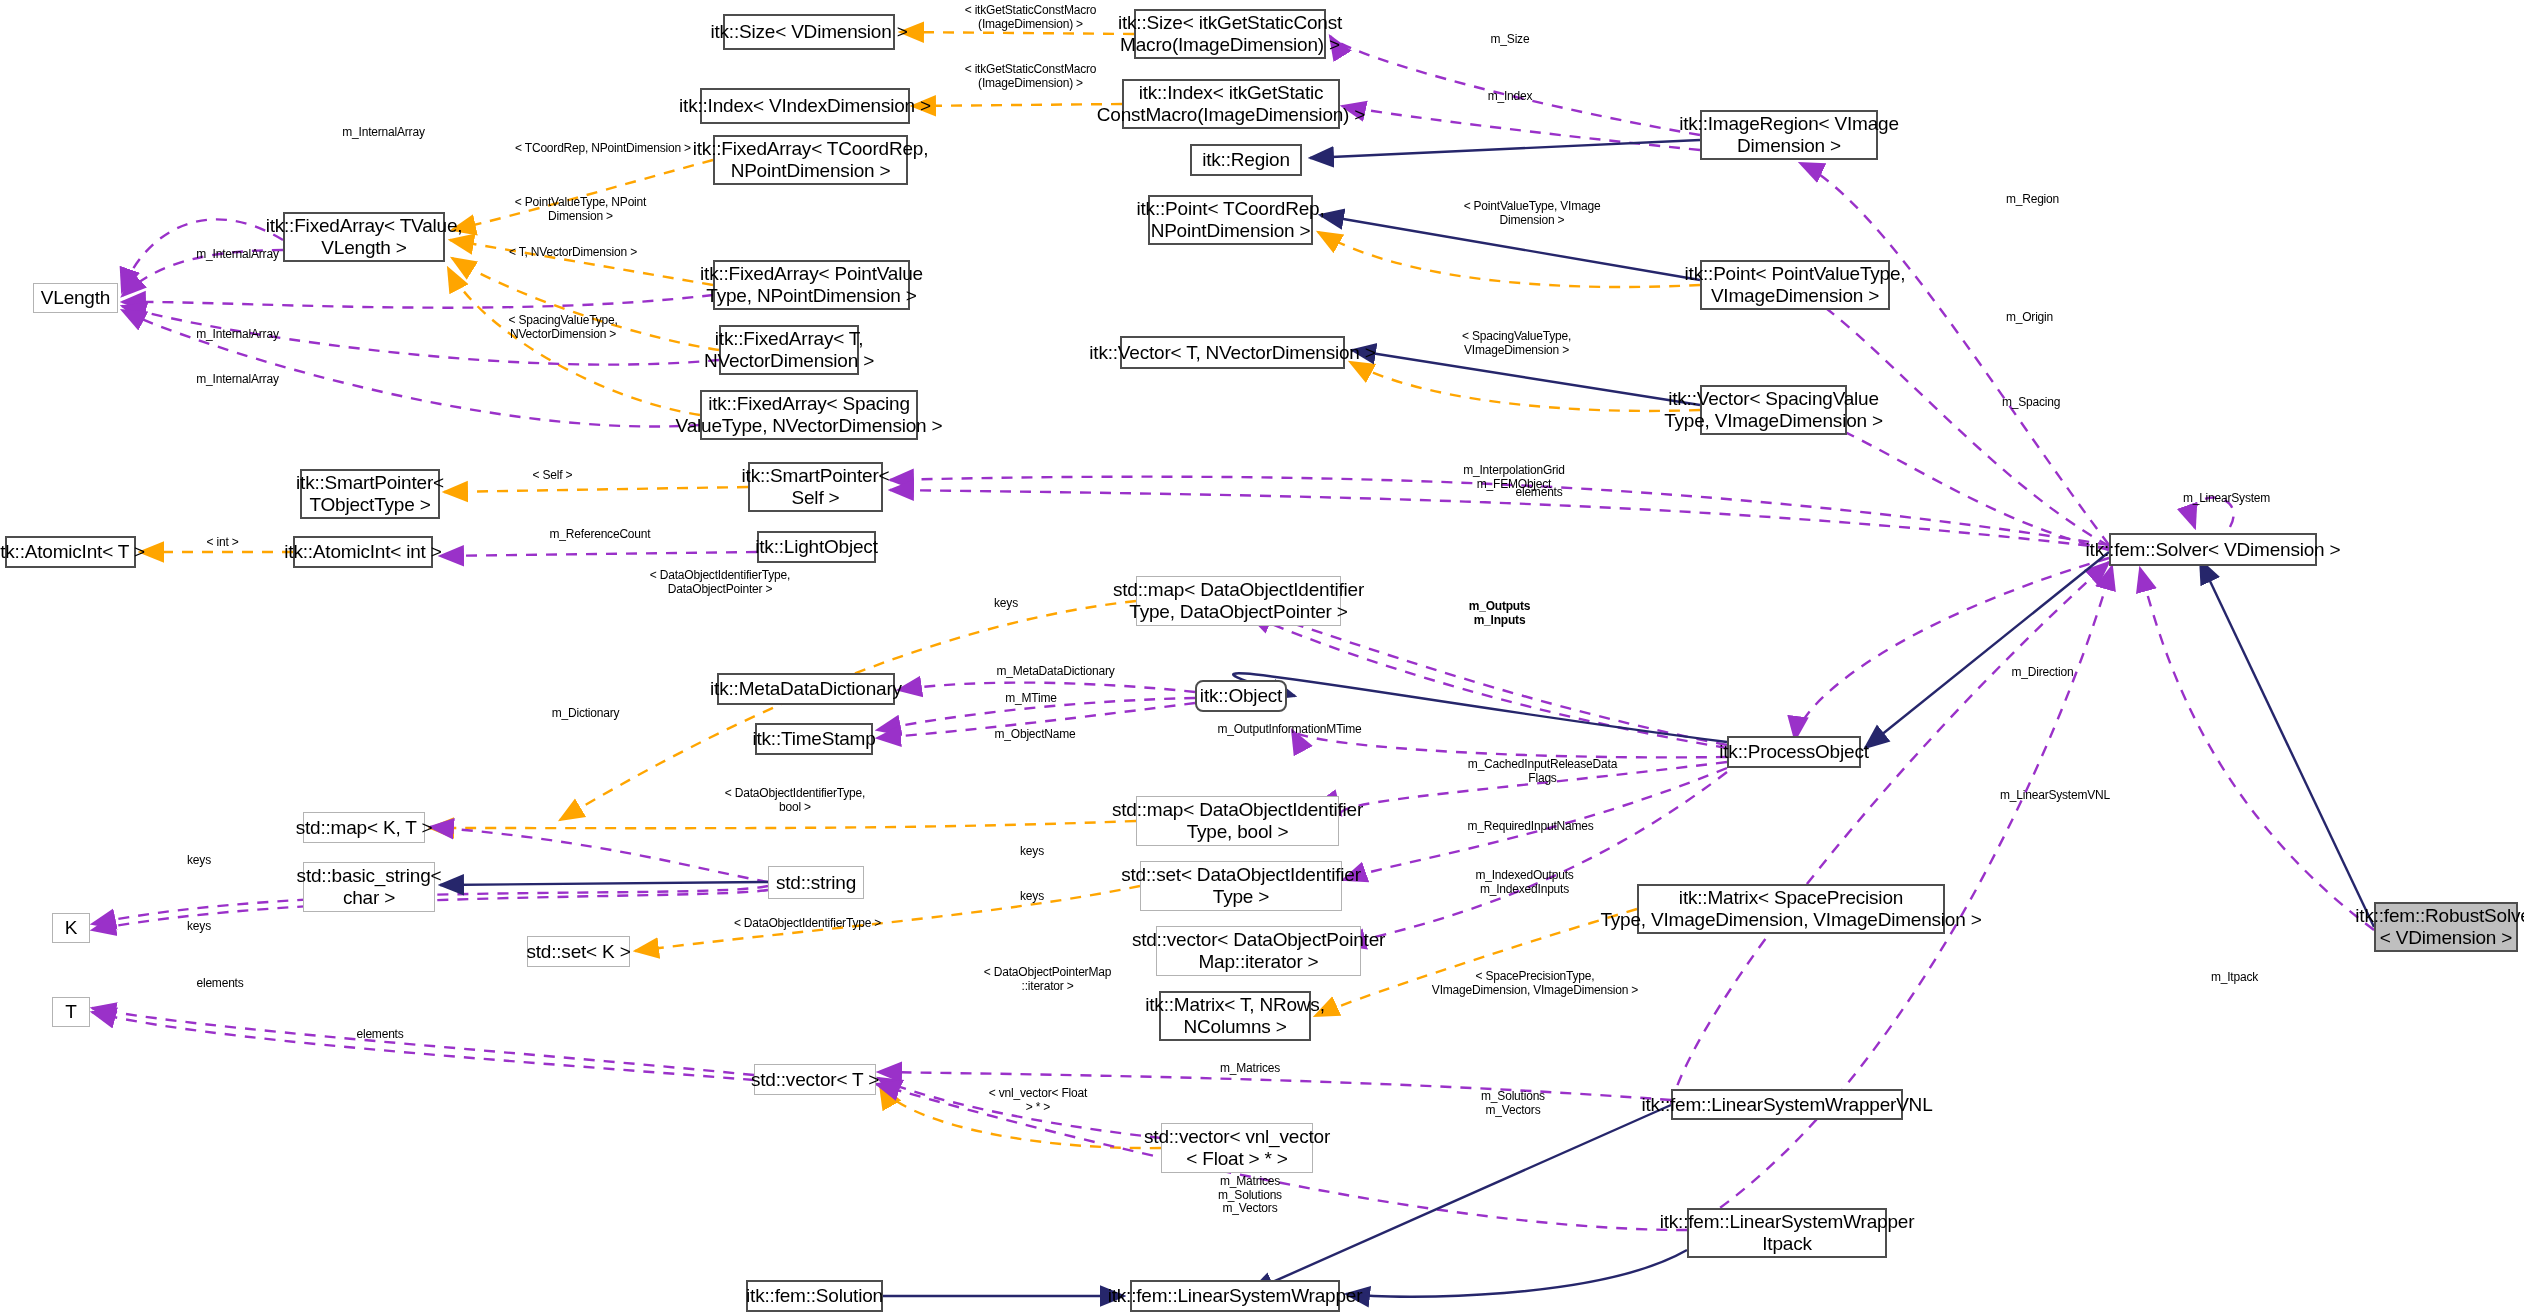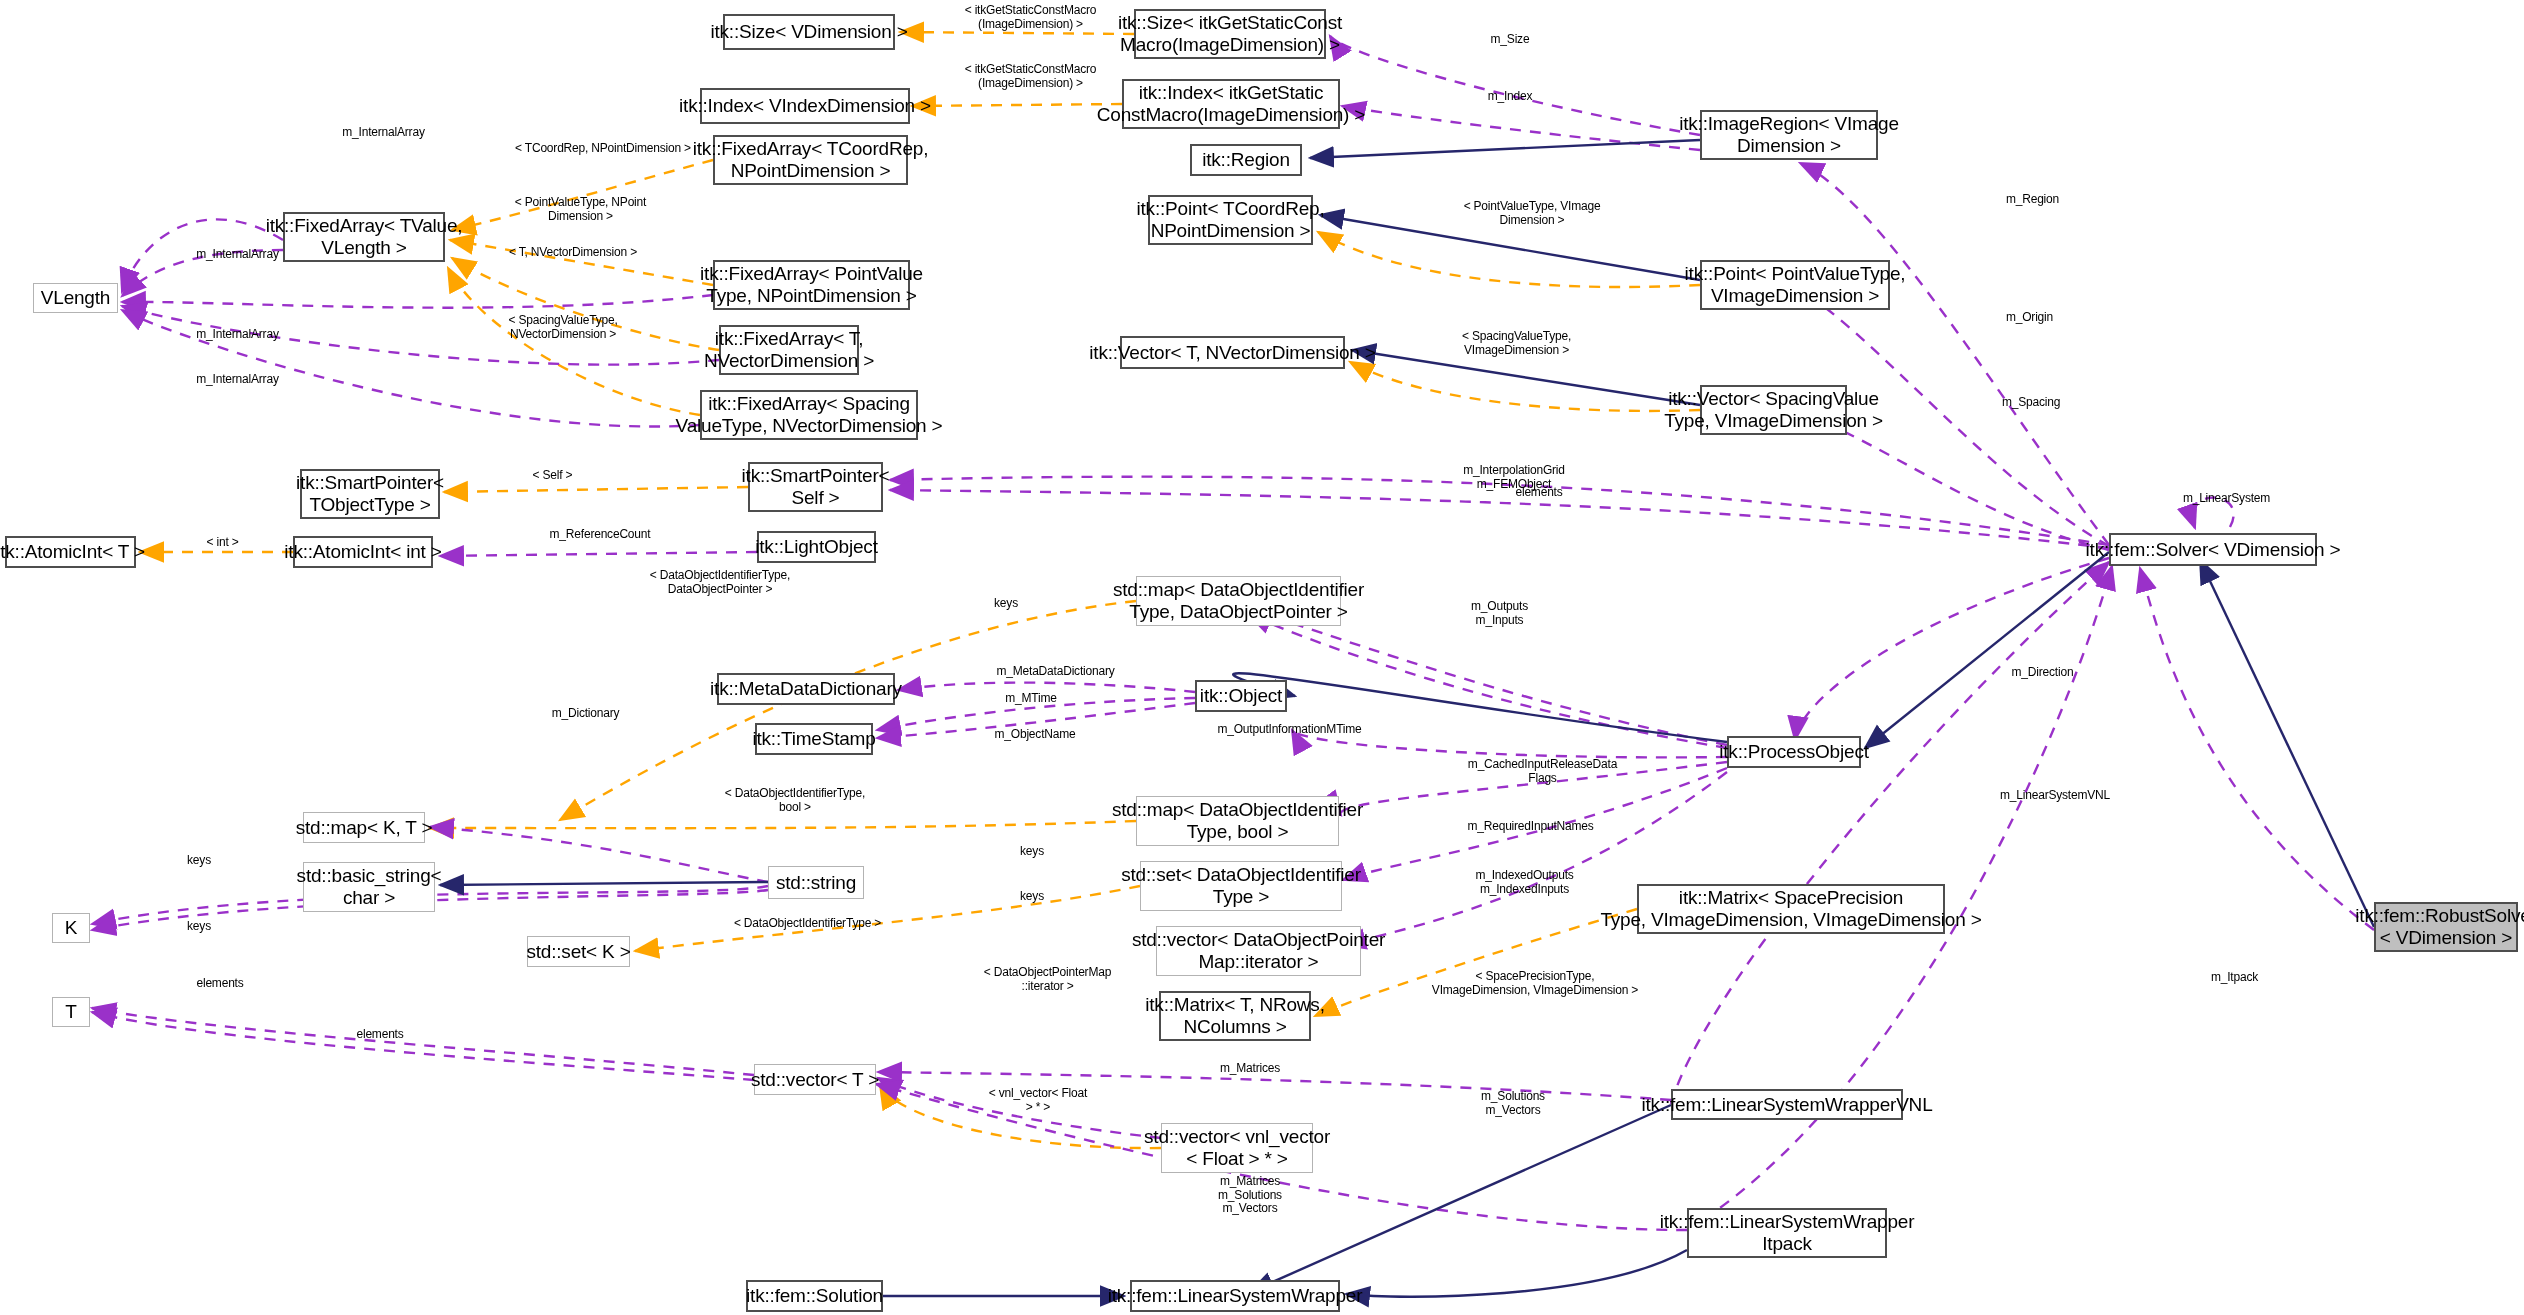--- a/index.html
+++ b/index.html
@@ -175,21 +175,21 @@
 TObjectType &gt;</div>
       <div class="node dark" style="left: 748px; top: 462px; width: 135px; height: 50px;">itk::SmartPointer&lt;
 Self &gt;</div>
       <div class="node dark" style="left: 2109px; top: 533px; width: 208px; height: 33px;">itk::fem::Solver&lt; VDimension &gt;</div>
       <div class="node dark" style="left: 5px; top: 536px; width: 131px; height: 32px;">itk::AtomicInt&lt; T &gt;</div>
       <div class="node dark" style="left: 293px; top: 536px; width: 140px; height: 32px;">itk::AtomicInt&lt; int &gt;</div>
       <div class="node dark" style="left: 757px; top: 531px; width: 119px; height: 32px;">itk::LightObject</div>
       <div class="node light" style="left: 1136px; top: 576px; width: 205px; height: 50px;">std::map&lt; DataObjectIdentifier
 Type, DataObjectPointer &gt;</div>
       <div class="node dark" style="left: 717px; top: 673px; width: 178px; height: 32px;">itk::MetaDataDictionary</div>
-      <div class="node dark" style="left: 1195px; top: 680px; width: 92px; height: 32px;">itk::Object</div>
+      <div class="node dark" style="left: 1195px; top: 680px; width: 92px; height: 32px; border-radius: 8px;">itk::Object</div>
       <div class="node dark" style="left: 755px; top: 723px; width: 118px; height: 32px;">itk::TimeStamp</div>
       <div class="node dark" style="left: 1727px; top: 736px; width: 134px; height: 32px;">itk::ProcessObject</div>
       <div class="node light" style="left: 303px; top: 812px; width: 122px; height: 31px;">std::map&lt; K, T &gt;</div>
       <div class="node light" style="left: 1136px; top: 796px; width: 203px; height: 50px;">std::map&lt; DataObjectIdentifier
 Type, bool &gt;</div>
       <div class="node light" style="left: 1140px; top: 861px; width: 202px; height: 50px;">std::set&lt; DataObjectIdentifier
 Type &gt;</div>
       <div class="node dark" style="left: 1637px; top: 884px; width: 308px; height: 50px;">itk::Matrix&lt; SpacePrecision
 Type, VImageDimension, VImageDimension &gt;</div>
       <div class="node light" style="left: 303px; top: 862px; width: 132px; height: 50px;">std::basic_string&lt;
@@ -240,21 +240,21 @@
       <div class="edge-label" style="left: 510px; top: 469px; width: 85px;">&lt; Self &gt;</div>
       <div class="edge-label" style="left: 1424px; top: 464px; width: 180px;">m_InterpolationGrid
 m_FEMObject</div>
       <div class="edge-label" style="left: 1489px; top: 486px; width: 100px;">elements</div>
       <div class="edge-label" style="left: 2149px; top: 492px; width: 155px;">m_LinearSystem</div>
       <div class="edge-label" style="left: 185px; top: 536px; width: 75px;">&lt; int &gt;</div>
       <div class="edge-label" style="left: 510px; top: 528px; width: 180px;">m_ReferenceCount</div>
       <div class="edge-label" style="left: 600px; top: 569px; width: 240px;">&lt; DataObjectIdentifierType,
 DataObjectPointer &gt;</div>
       <div class="edge-label" style="left: 977px; top: 597px; width: 58px;">keys</div>
-      <div class="edge-label" style="left: 1442px; top: 600px; width: 115px;">m_Outputs
+      <div class="edge-label" style="left: 1442px; top: 600px; width: 115px; font-weight: bold;">m_Outputs
 m_Inputs</div>
       <div class="edge-label" style="left: 948px; top: 665px; width: 215px;">m_MetaDataDictionary</div>
       <div class="edge-label" style="left: 1975px; top: 666px; width: 135px;">m_Direction</div>
       <div class="edge-label" style="left: 518px; top: 707px; width: 135px;">m_Dictionary</div>
       <div class="edge-label" style="left: 976px; top: 692px; width: 110px;">m_MTime</div>
       <div class="edge-label" style="left: 960px; top: 728px; width: 150px;">m_ObjectName</div>
       <div class="edge-label" style="left: 1162px; top: 723px; width: 255px;">m_OutputInformationMTime</div>
       <div class="edge-label" style="left: 1415px; top: 758px; width: 255px;">m_CachedInputReleaseData
 Flags</div>
       <div class="edge-label" style="left: 675px; top: 787px; width: 240px;">&lt; DataObjectIdentifierType,

